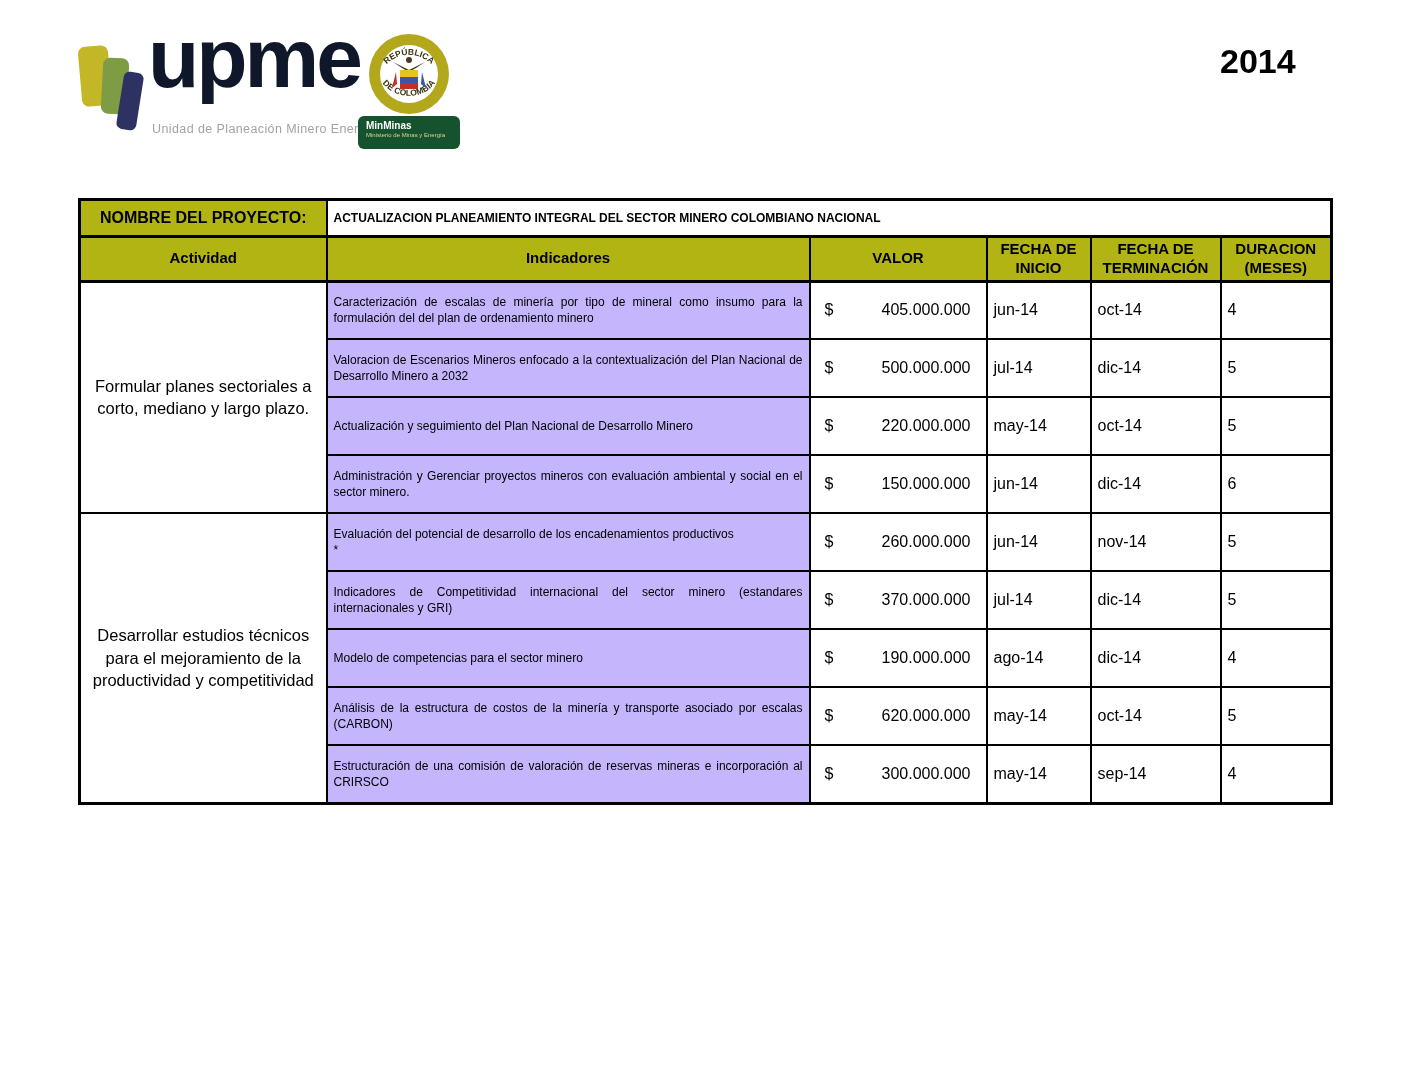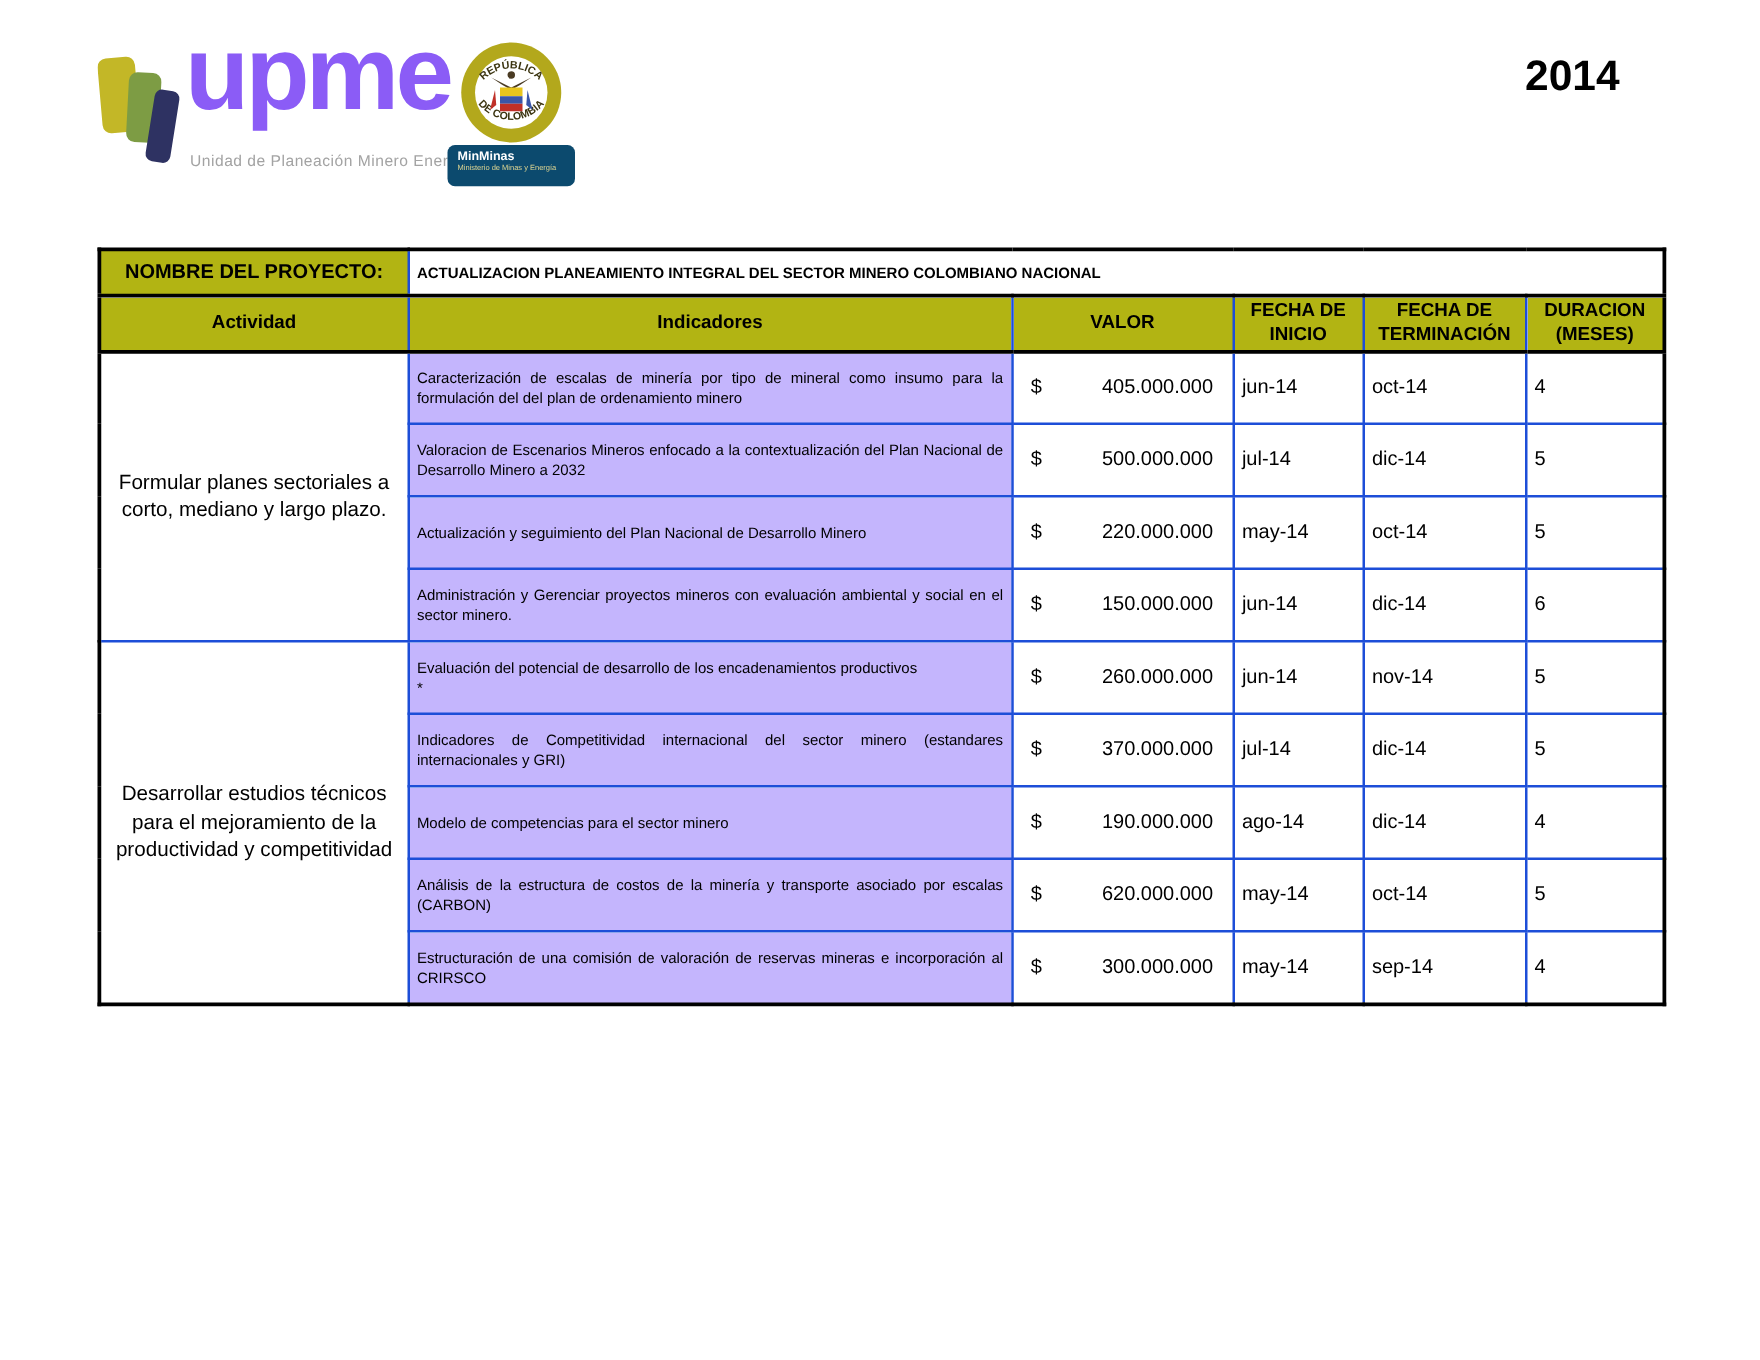--- a/index.html
+++ b/index.html
@@ -9,50 +9,50 @@
     background:#ffffff;
     font-family:"Liberation Sans", sans-serif;
     color:#000;
     overflow:hidden;
   }
   
   .logo-block{position:absolute;left:78px;top:34px;width:290px;height:115px;}
   .logo-mark{position:absolute;left:0;top:4px;}
   .brand-text{
     position:absolute;left:70px;top:-18px;
-    font-size:84px;font-weight:bold;color:#8b5cf6;
+    font-size:84px;font-weight:bold;color:#0f172a;
     letter-spacing:-3px;line-height:1;
   }
   .tagline{
     position:absolute;left:74px;top:88px;width:230px;
     font-size:12.5px;color:#a3a3a3;letter-spacing:.4px;white-space:nowrap;
   }
   .badge-block{position:absolute;left:356px;top:32px;width:110px;height:120px;}
   .minminas-bar{
     position:absolute;left:2px;top:84px;width:102px;height:33px;
-    background:#0c4a6e;border-radius:6px;padding:4px 8px;box-sizing:border-box;
+    background:#14532d;border-radius:6px;padding:4px 8px;box-sizing:border-box;
   }
   .minminas-title{font-size:10px;font-weight:bold;color:#ffffff;line-height:1.2;}
   .minminas-sub{font-size:6px;color:#ddd592;line-height:1.3;}
   .page-title{
     position:absolute;left:500px;top:40px;width:420px;
     text-align:center;font-size:24px;font-weight:bold;line-height:31px;color:#000;
   }
   .year-label{
     position:absolute;left:1220px;top:42px;width:130px;
     font-size:34px;font-weight:bold;color:#000;
   }
   
   .ptable-wrap{position:absolute;left:78px;top:198px;}
   table.ptable{
     border-collapse:collapse;table-layout:fixed;width:1252px;
     border:3px solid #000;
   }
   table.ptable td, table.ptable th{
-    border:2px solid #1d4ed8;
+    border:2px solid #000000;
     padding:2px 6px;
     box-sizing:border-box;
     overflow:hidden;
   }
   tr.project-row td{height:37px;border-bottom:3px solid #000;}
   td.project-label{
     background:#b2b413;font-weight:bold;font-size:16px;text-align:center;
   }
   td.project-name{
     background:#fff;font-weight:bold;font-size:12px;text-align:left;padding-left:6px;

